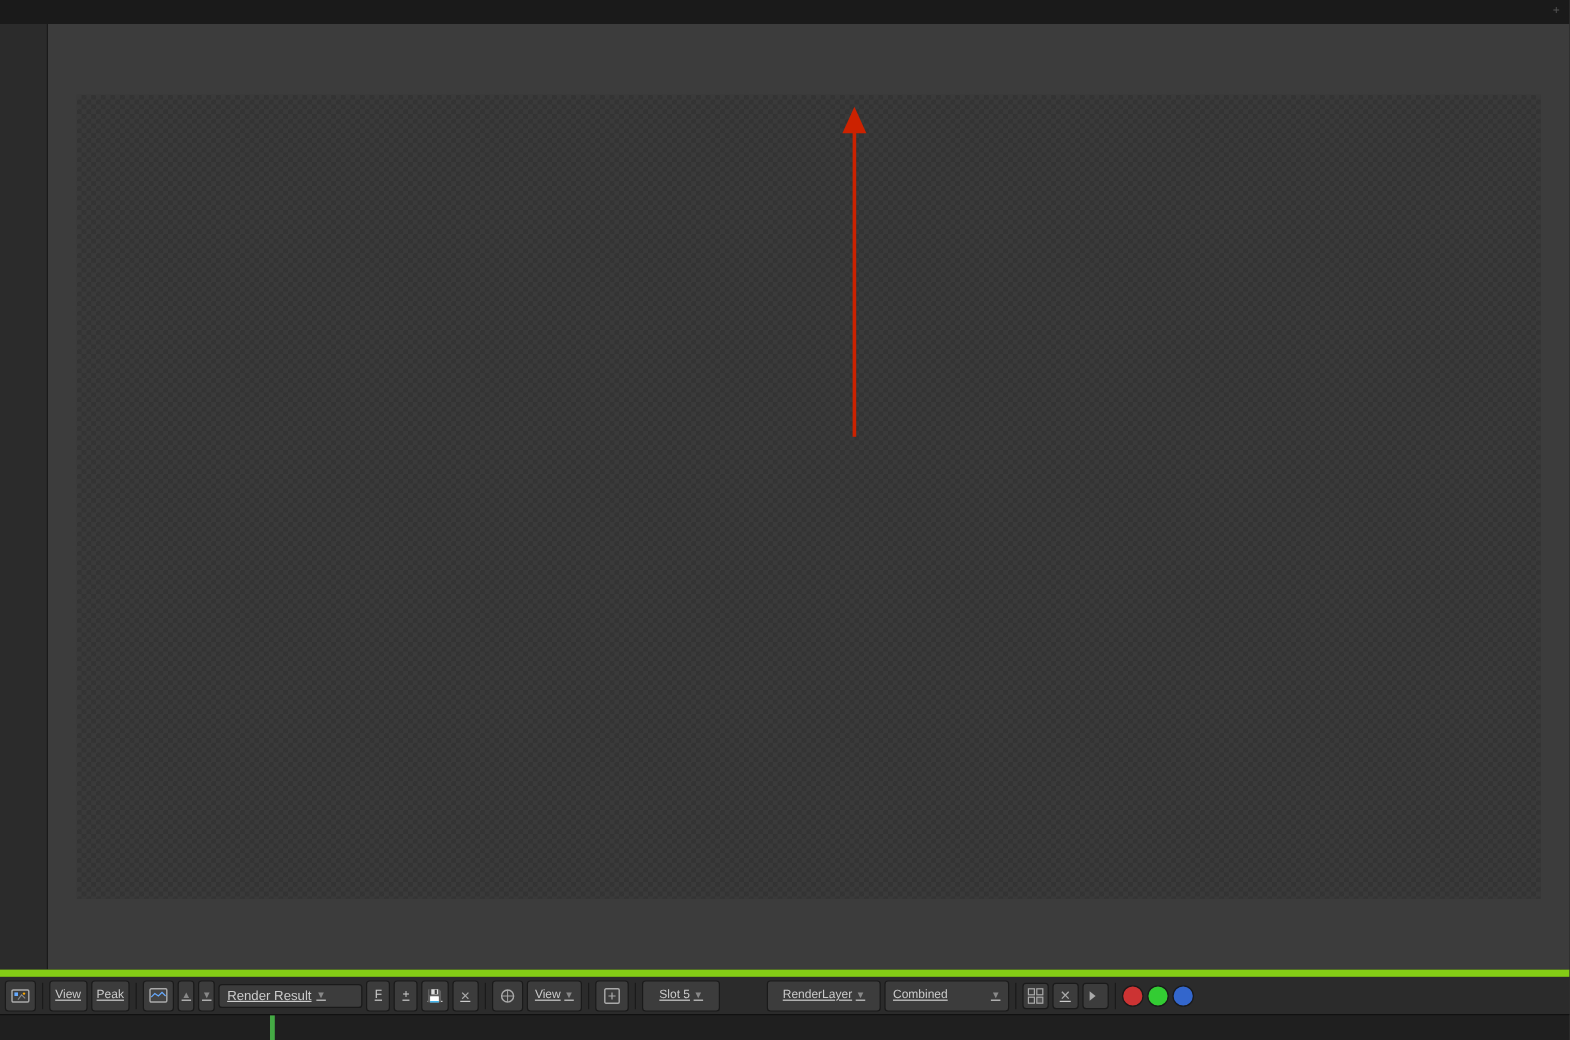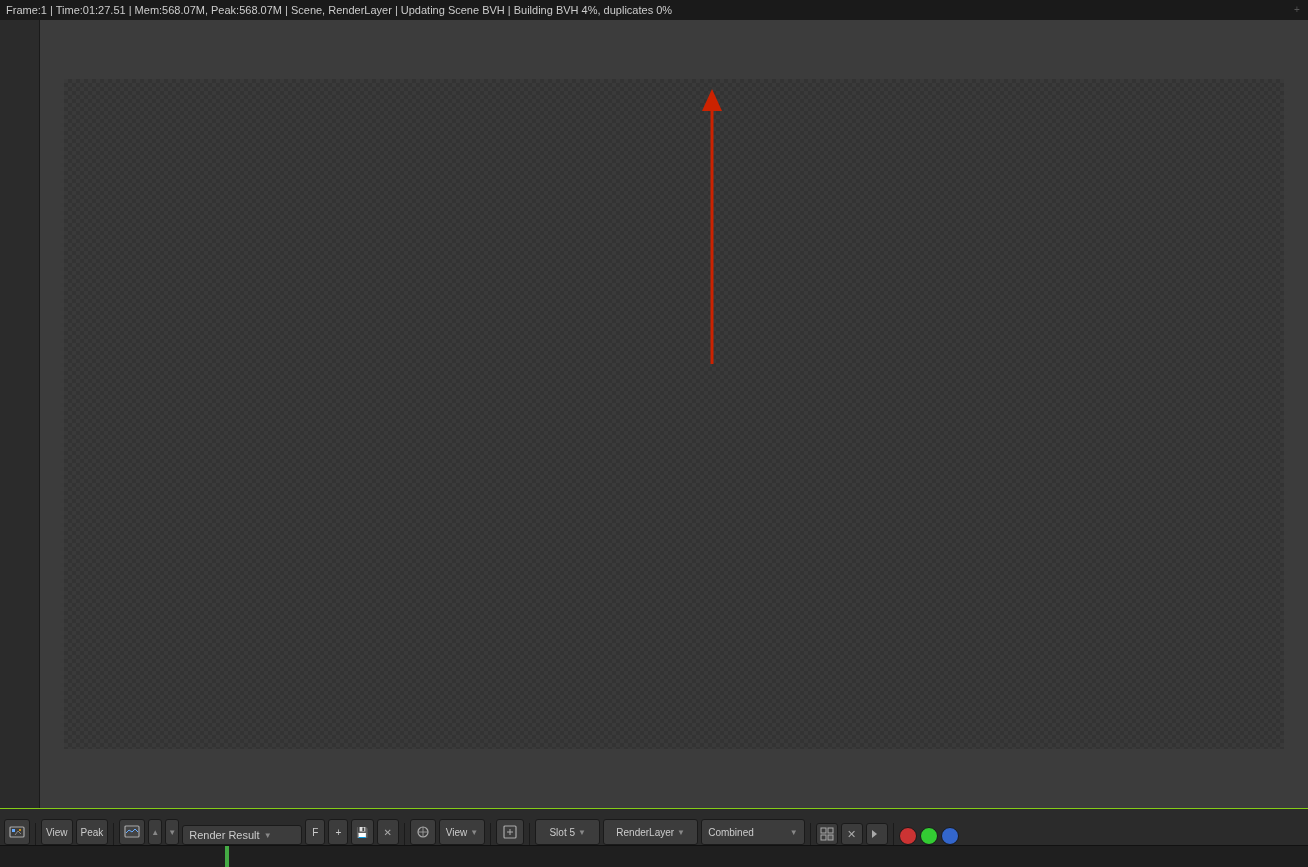--- a/index.html
+++ b/index.html
@@ -112,25 +112,26 @@
     }
 
     
     #bottom-toolbar {
       position: absolute;
       bottom: 22px;
       left: 0;
       width: 100%;
       height: 37px;
       background: #2b2b2b;
-      border-top: 1px solid #84cc16;
-      display: flex;
-      align-items: flex-end;
+      border-top: 6px solid #84cc16;
+      display: flex;
+      align-items: center;
       padding: 0 4px;
       gap: 3px;
+      text-decoration: underline;
     }
 
     .toolbar-btn {
       height: 26px;
       min-width: 26px;
       background: #3c3c3c;
       border: 1px solid #1a1a1a;
       border-radius: 3px;
       color: #ccc;
       font-size: 10px;
@@ -261,21 +262,20 @@
 
     .small-icon {
       font-size: 10px;
       color: #aaa;
     }
   </style>
 </head>
 <body>
 
 <div id="top-bar">
-  <span>Frame:1 | Time:01:27.51 | Mem:568.07M, Peak:568.07M | Scene, RenderLayer | Updating Scene BVH | Building BVH 4%, duplicates 0%</span>
   <div id="top-resize">+</div>
 </div>
 
 <div id="left-sidebar"></div>
 
 <div id="resize-corner"></div>
 
 <div id="render-area">
   <div id="render-canvas">
 
@@ -367,21 +367,21 @@
     </svg>
   </div>
 
   <div class="toolbar-sep"></div>
 
   <div class="toolbar-dropdown" style="min-width:65px;">
     <span>Slot 5</span>
     <span class="chevron-icon">▼</span>
   </div>
 
-  <div class="toolbar-dropdown" style="min-width:95px;">
+  <div class="toolbar-dropdown" style="min-width:95px;margin-left:36px;">
     <span>RenderLayer</span>
     <span class="chevron-icon">▼</span>
   </div>
 
   <div class="toolbar-dropdown" style="min-width:85px;gap:36px;">
     <span>Combined</span>
     <span class="chevron-icon">▼</span>
   </div>
 
   <div class="toolbar-sep"></div>

